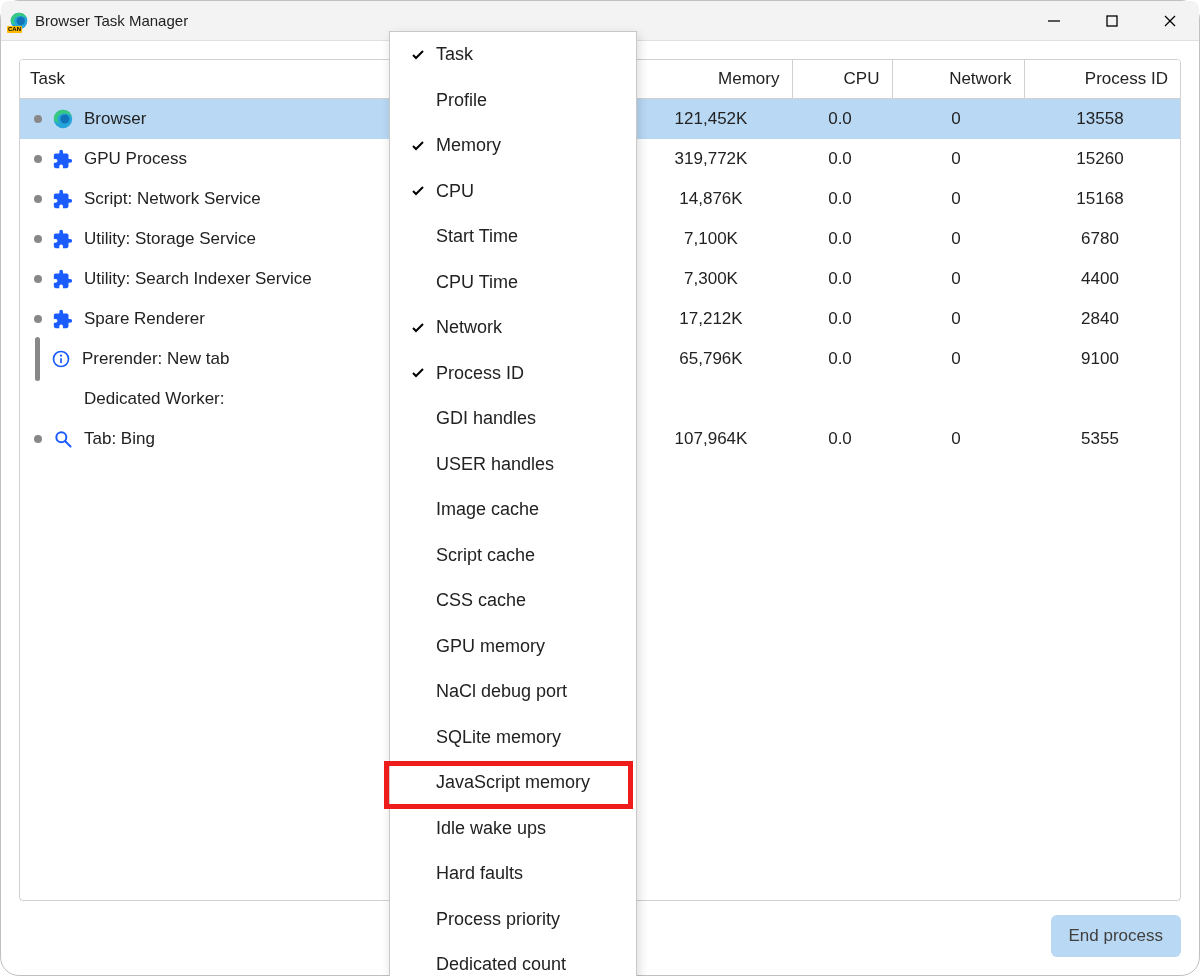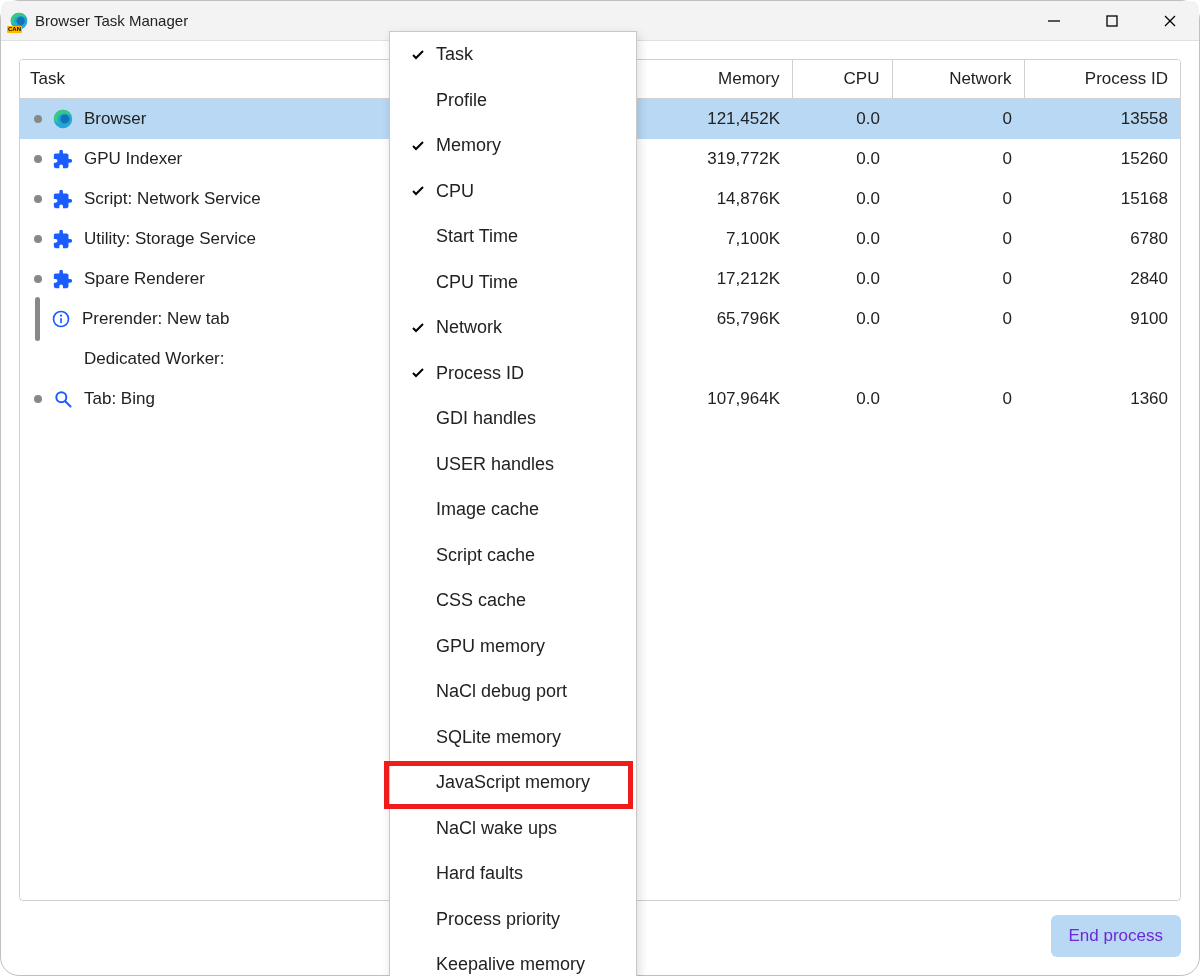--- a/index.html
+++ b/index.html
@@ -98,21 +98,21 @@
     padding: 8px 12px 8px 8px;
     border-bottom: 1px solid #d0d0d0;
     color: #222;
     height: 38px;
     background: #fff;
   }
   thead th.vline { border-left: 1px solid #d0d0d0; }
   thead th:first-child { text-align: left; padding-left: 10px; }
   tbody td {
     font-size: 17px;
-    text-align: right;
+    text-align: center;
     padding: 0 12px 0 8px;
     height: 40px;
     color: #222;
   }
   tbody td:first-child { text-align: left; padding-left: 10px; }
   tbody tr.selected { background: #b9d8f4; }
   .task-cell {
     display: flex;
     align-items: center;
     gap: 10px;
@@ -145,21 +145,21 @@
   .task-icon.placeholder { visibility: hidden; }
   .footer {
     padding-top: 14px;
     display: flex;
     justify-content: flex-end;
   }
   .end-btn {
     height: 42px;
     padding: 0 18px;
     background: #b9d8f4;
-    color: #6d28d9;
+    color: #404040;
     border: none;
     border-radius: 6px;
     font-size: 17px;
   }
   
   .ctx-menu {
     position: absolute;
     left: 388px;
     top: 30px;
     width: 248px;
@@ -276,21 +276,21 @@
             </tr>
             <tr>
               <td>
                 <div class="task-cell">
                   <div class="row-bullet"></div>
                   <div class="task-icon">
                     <svg viewBox="0 0 24 24" width="22" height="22">
                       <path fill="#1b5cff" d="M10 2a2 2 0 0 1 2 2v2h4a2 2 0 0 1 2 2v4h2a2 2 0 1 1 0 4h-2v4a2 2 0 0 1-2 2h-4v-2a2 2 0 1 0-4 0v2H4a2 2 0 0 1-2-2v-4h2a2 2 0 1 0 0-4H2V8a2 2 0 0 1 2-2h4V4a2 2 0 0 1 2-2z"></path>
                     </svg>
                   </div>
-                  <span>GPU Indexer</span>
+                  <span>GPU Process</span>
                 </div>
               </td>
               <td>319,772K</td>
               <td>0.0</td>
               <td>0</td>
               <td>15260</td>
             </tr>
             <tr>
               <td>
                 <div class="task-cell">
@@ -317,20 +317,37 @@
                       <path fill="#1b5cff" d="M10 2a2 2 0 0 1 2 2v2h4a2 2 0 0 1 2 2v4h2a2 2 0 1 1 0 4h-2v4a2 2 0 0 1-2 2h-4v-2a2 2 0 1 0-4 0v2H4a2 2 0 0 1-2-2v-4h2a2 2 0 1 0 0-4H2V8a2 2 0 0 1 2-2h4V4a2 2 0 0 1 2-2z"></path>
                     </svg>
                   </div>
                   <span>Utility: Storage Service</span>
                 </div>
               </td>
               <td>7,100K</td>
               <td>0.0</td>
               <td>0</td>
               <td>6780</td>
+            </tr>
+            <tr>
+              <td>
+                <div class="task-cell">
+                  <div class="row-bullet"></div>
+                  <div class="task-icon">
+                    <svg viewBox="0 0 24 24" width="22" height="22">
+                      <path fill="#1b5cff" d="M10 2a2 2 0 0 1 2 2v2h4a2 2 0 0 1 2 2v4h2a2 2 0 1 1 0 4h-2v4a2 2 0 0 1-2 2h-4v-2a2 2 0 1 0-4 0v2H4a2 2 0 0 1-2-2v-4h2a2 2 0 1 0 0-4H2V8a2 2 0 0 1 2-2h4V4a2 2 0 0 1 2-2z"></path>
+                    </svg>
+                  </div>
+                  <span>Utility: Search Indexer Service</span>
+                </div>
+              </td>
+              <td>7,300K</td>
+              <td>0.0</td>
+              <td>0</td>
+              <td>4400</td>
             </tr>
             <tr>
               <td>
                 <div class="task-cell">
                   <div class="row-bullet"></div>
                   <div class="task-icon">
                     <svg viewBox="0 0 24 24" width="22" height="22">
                       <path fill="#1b5cff" d="M10 2a2 2 0 0 1 2 2v2h4a2 2 0 0 1 2 2v4h2a2 2 0 1 1 0 4h-2v4a2 2 0 0 1-2 2h-4v-2a2 2 0 1 0-4 0v2H4a2 2 0 0 1-2-2v-4h2a2 2 0 1 0 0-4H2V8a2 2 0 0 1 2-2h4V4a2 2 0 0 1 2-2z"></path>
                     </svg>
                   </div>
@@ -383,21 +400,21 @@
                       <circle cx="10" cy="10" r="6" fill="none" stroke="#1b5cff" stroke-width="2.4"></circle>
                       <line x1="15" y1="15" x2="21" y2="21" stroke="#1b5cff" stroke-width="2.4" stroke-linecap="round"></line>
                     </svg>
                   </div>
                   <span>Tab: Bing</span>
                 </div>
               </td>
               <td>107,964K</td>
               <td>0.0</td>
               <td>0</td>
-              <td>1360</td>
+              <td>5355</td>
             </tr>
           </tbody>
       </table>
     </div>
     <div class="footer">
       <button class="end-btn">End process</button>
     </div>
   </div>
 
   <div class="ctx-menu" id="ctx-menu">
@@ -484,31 +501,31 @@
       <div class="ctx-item">
         <div class="ctx-check"></div>
         <div class="ctx-label">SQLite memory</div>
       </div>
       <div class="ctx-item">
         <div class="ctx-check"></div>
         <div class="ctx-label">JavaScript memory</div>
       </div>
       <div class="ctx-item">
         <div class="ctx-check"></div>
-        <div class="ctx-label">NaCl wake ups</div>
+        <div class="ctx-label">Idle wake ups</div>
       </div>
       <div class="ctx-item">
         <div class="ctx-check"></div>
         <div class="ctx-label">Hard faults</div>
       </div>
       <div class="ctx-item">
         <div class="ctx-check"></div>
         <div class="ctx-label">Process priority</div>
       </div>
       <div class="ctx-item">
         <div class="ctx-check"></div>
-        <div class="ctx-label">Keepalive memory</div>
+        <div class="ctx-label">Dedicated count</div>
       </div>
     </div>
 
 </div>
 
 <div class="highlight-box"></div>
 
 </body></html>

